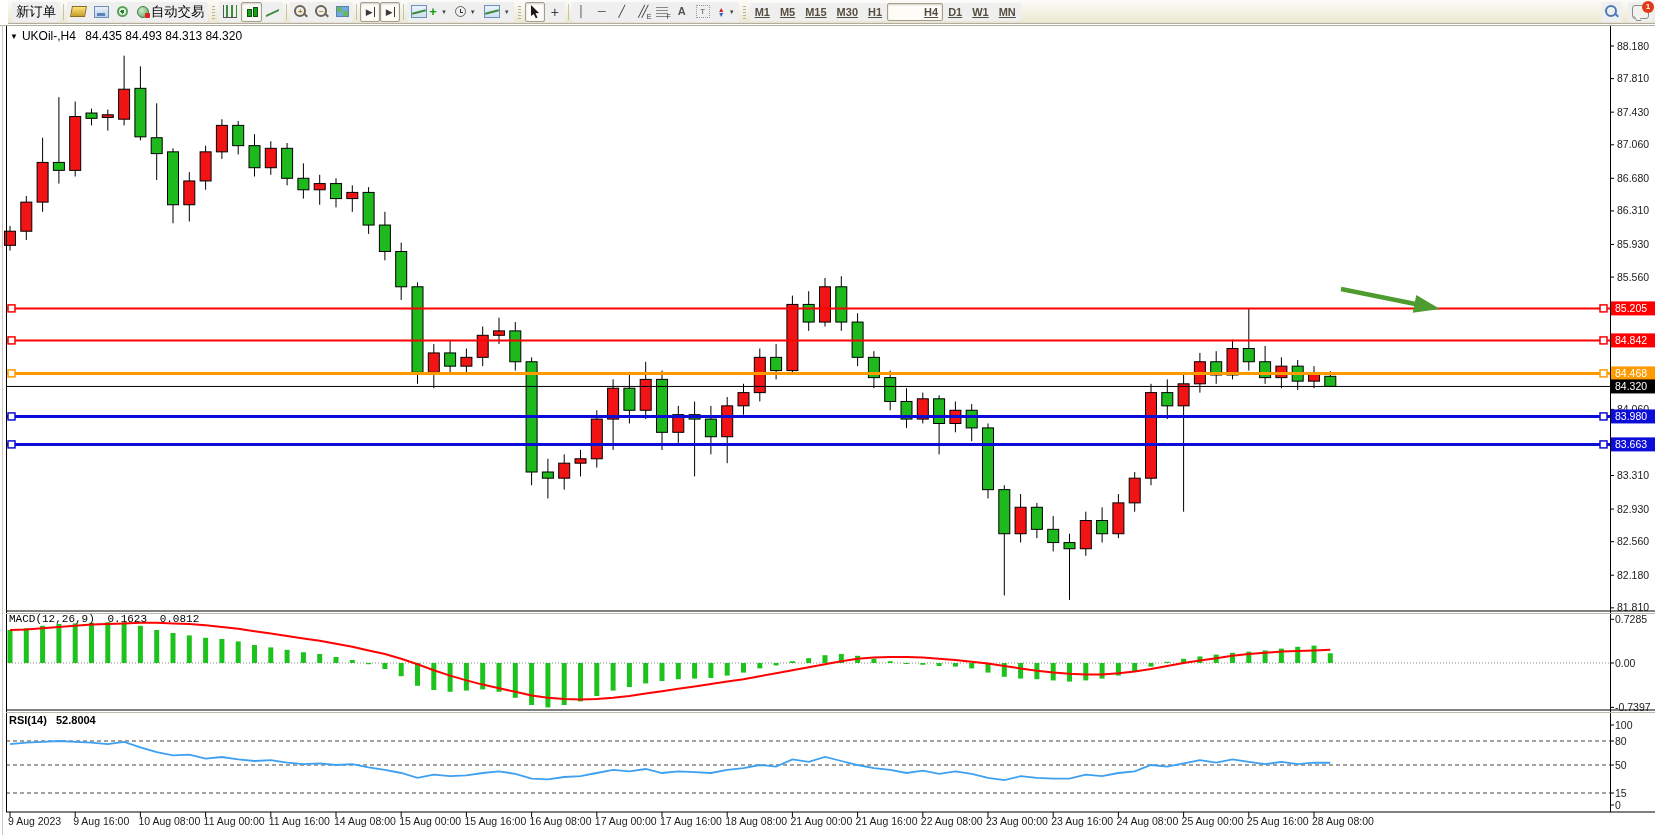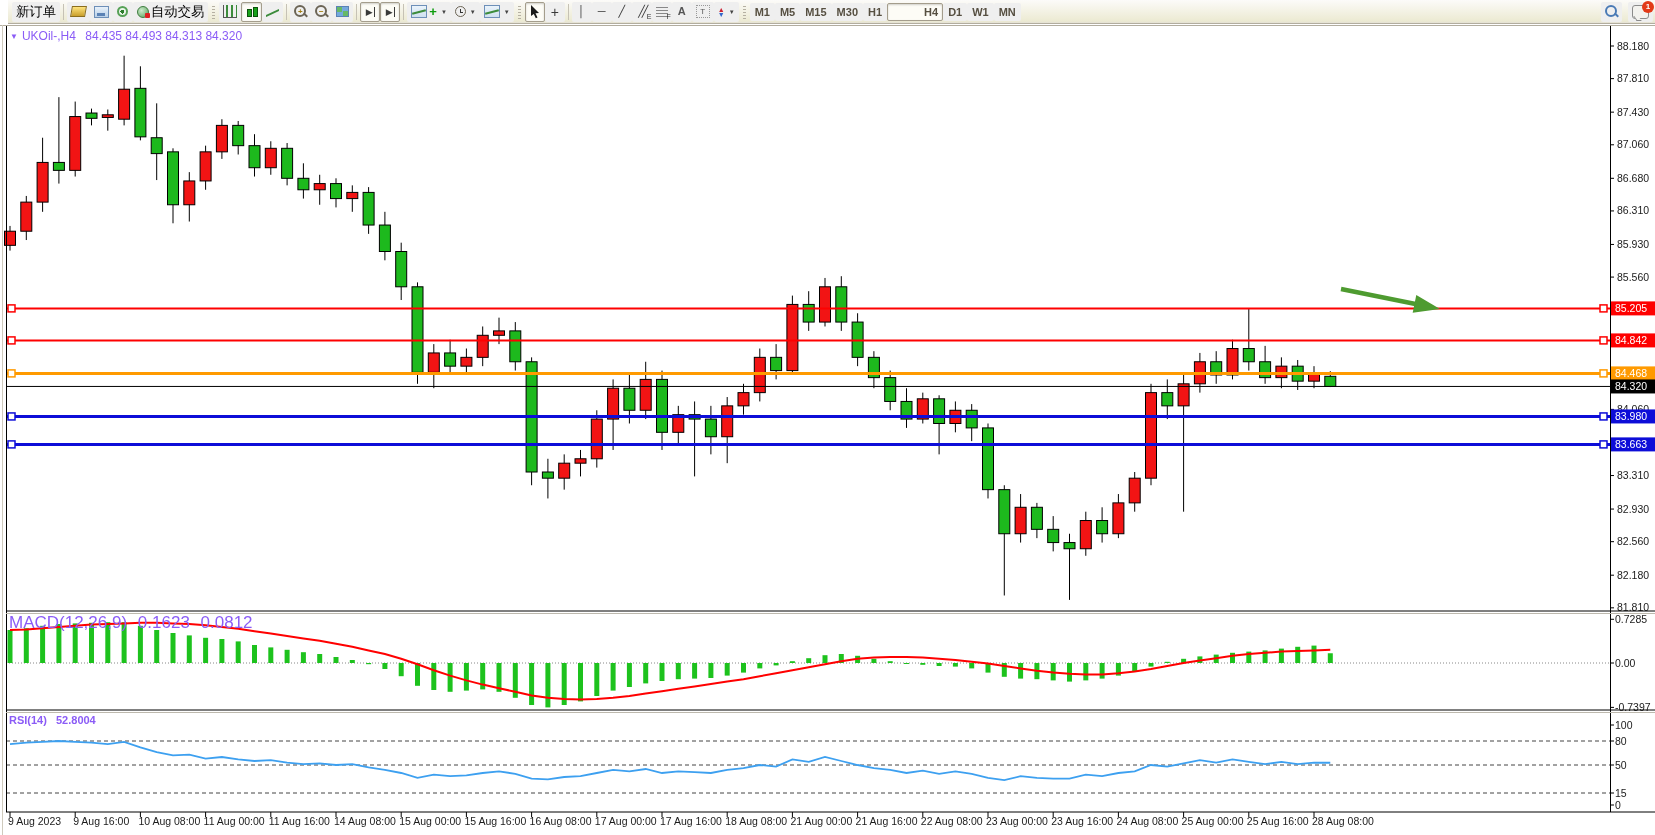--- a/index.html
+++ b/index.html
@@ -53,35 +53,35 @@
   .i-tmpl i{position:absolute;left:0;top:5px;width:14px;border-top:2px solid #3c8c3c;transform:rotate(-15deg);}
   .i-fibo{width:12px;height:10px;background:repeating-linear-gradient(0deg,#888 0 1px,transparent 1px 3px);
     position:relative;}
   .subl{position:absolute;right:-3px;bottom:-3px;font-size:7px;color:#333;}
   .i-tbox{width:12px;height:11px;border:1px dotted #999;display:flex;align-items:center;justify-content:center;
     font-size:8px;color:#555;}
   .i-updown{display:flex;flex-direction:column;line-height:5px;font-size:7px;}
   .i-updown .u{color:#c23;}
   .i-updown .d{color:#36c;}
   .tf{font-size:11px;font-weight:bold;color:#564f41;padding:0 4px;height:18px;display:inline-flex;
-    align-items:center;border:1px solid transparent;border-radius:2px;}
+    align-items:center;border:1px solid transparent;border-radius:2px;text-decoration:underline;}
   .tf.active{background:#fdfcf6;border-color:#a49d8c;box-shadow:inset 0 1px 2px rgba(0,0,0,.18);padding-left:36px;}
   .right-group{margin-left:auto;display:flex;align-items:center;gap:6px;padding-right:6px;}
   .i-chat{width:15px;height:12px;background:#f3f2ee;border:1px solid #8b8b8b;border-radius:3px;position:relative;}
   .i-chat .tail{position:absolute;left:2px;bottom:-3px;width:4px;height:4px;background:#f3f2ee;
     border-left:1px solid #8b8b8b;border-bottom:1px solid #8b8b8b;transform:skewX(35deg);}
   .badge{position:absolute;right:-6px;top:-5px;width:12px;height:12px;border-radius:50%;background:#e23a18;
     color:#fff;font-size:8px;font-weight:bold;display:flex;align-items:center;justify-content:center;}
   .cursor-svg{display:block;}
   
   #chart-svg{position:absolute;left:0;top:0;z-index:1;}
-  .ovl{position:absolute;z-index:2;color:#8b5cf6;white-space:nowrap;text-align:center;}
+  .ovl{position:absolute;z-index:2;color:#000000;white-space:nowrap;text-align:center;}
   #chart-title{left:10px;top:29px;font-size:12px;}
   #chart-title .tri{font-size:8px;margin-right:4px;vertical-align:1px;}
-  #macd-label{left:9px;top:613px;font-size:17px;}
+  #macd-label{left:9px;top:613px;font-size:11px;font-family:Liberation Mono, monospace;}
   #rsi-label{left:9px;top:714px;font-size:11px;font-weight:bold;}
   .vgap{margin-left:6px;}
 </style>
 </head>
 <body>
 
 <div class="toolbar">
   <button class="tb-btn">
     <span>新订单</span>
   </button>

